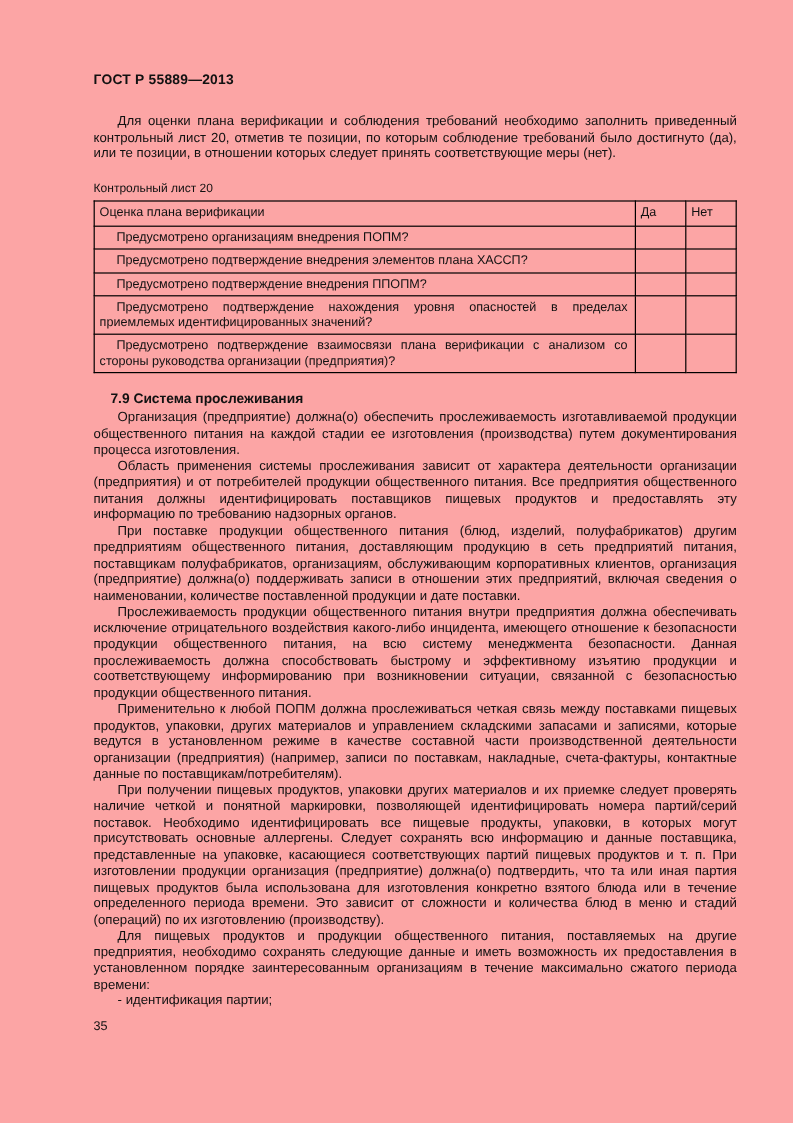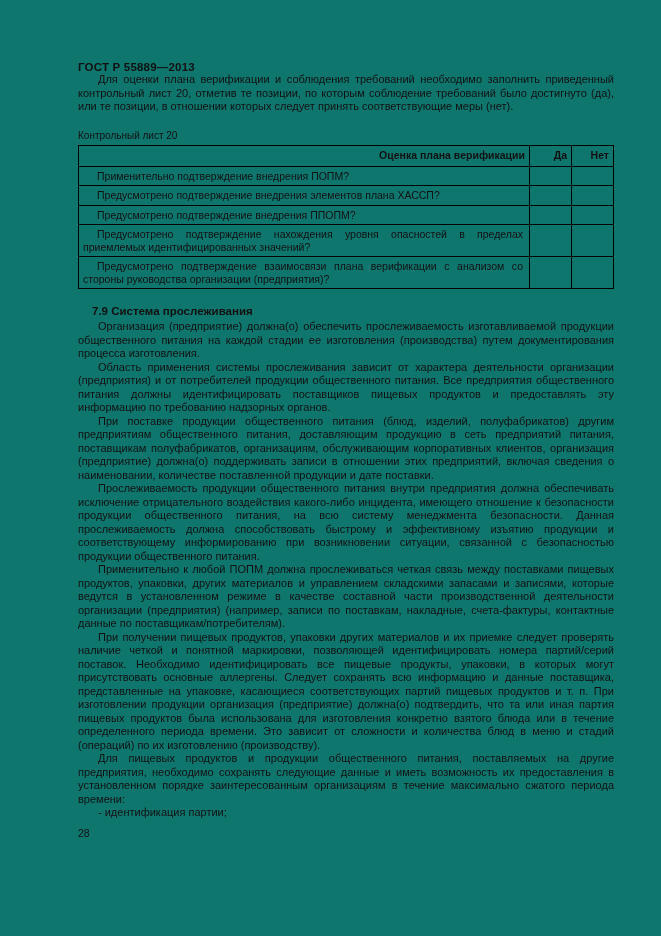--- a/index.html
+++ b/index.html
@@ -4,21 +4,21 @@
 <style>
   html, body {
     margin: 0;
     padding: 0;
     background: #ffffff;
   }
   .page {
     position: relative;
     width: 661px;
     height: 936px;
-    background: #0f766e;
+    background: #fca5a5;
     font-family: "Liberation Sans", sans-serif;
     color: #111111;
     overflow: hidden;
   }
   .content {
     position: absolute;
     left: 78px;
     top: 54px;
     width: 536px;
   }
@@ -29,42 +29,43 @@
     margin: 7px 0 0 0;
   }
   .body-par {
     font-size: 11px;
     line-height: 13.5px;
     text-align: justify;
     text-indent: 20px;
     margin: 0;
   }
   .intro {
+    margin-top: 22px;
   }
   .table-caption {
     font-size: 10px;
     margin: 16px 0 4px 0;
   }
   table.checklist {
     width: 100%;
     border-collapse: collapse;
     table-layout: fixed;
     font-size: 10.5px;
     line-height: 12.5px;
     color: #111111;
   }
   table.checklist th,
   table.checklist td {
     border: 1px solid #000000;
     vertical-align: middle;
     padding: 2px 4px;
   }
   table.checklist th {
-    font-weight: bold;
-    text-align: right;
+    font-weight: normal;
+    text-align: left;
     height: 16px;
   }
   table.checklist td.q {
     text-align: justify;
     text-indent: 14px;
     padding: 3px 6px 3px 4px;
     height: 12px;
   }
   table.checklist col.qcol { width: auto; }
   table.checklist col.yncol { width: 42px; }
@@ -99,21 +100,21 @@
       </colgroup>
       <thead>
         <tr>
           <th>Оценка плана верификации</th>
           <th>Да</th>
           <th>Нет</th>
         </tr>
       </thead>
       <tbody>
         <tr>
-          <td class="q">Применительно подтверждение внедрения ПОПМ?</td>
+          <td class="q">Предусмотрено организациям внедрения ПОПМ?</td>
           <td></td>
           <td></td>
         </tr>
         <tr>
           <td class="q">Предусмотрено подтверждение внедрения элементов плана ХАССП?</td>
           <td></td>
           <td></td>
         </tr>
         <tr>
           <td class="q">Предусмотрено подтверждение внедрения ППОПМ?</td>
@@ -137,16 +138,16 @@
 
     <p class="body-par">Организация (предприятие) должна(о) обеспечить прослеживаемость изготавливаемой продукции общественного питания на каждой стадии ее изготовления (производства) путем документирования процесса изготовления.</p>
     <p class="body-par">Область применения системы прослеживания зависит от характера деятельности организации (предприятия) и от потребителей продукции общественного питания. Все предприятия общественного питания должны идентифицировать поставщиков пищевых продуктов и предоставлять эту информацию по требованию надзорных органов.</p>
     <p class="body-par">При поставке продукции общественного питания (блюд, изделий, полуфабрикатов) другим предприятиям общественного питания, доставляющим продукцию в сеть предприятий питания, поставщикам полуфабрикатов, организациям, обслуживающим корпоративных клиентов, организация (предприятие) должна(о) поддерживать записи в отношении этих предприятий, включая сведения о наименовании, количестве поставленной продукции и дате поставки.</p>
     <p class="body-par">Прослеживаемость продукции общественного питания внутри предприятия должна обеспечивать исключение отрицательного воздействия какого-либо инцидента, имеющего отношение к безопасности продукции общественного питания, на всю систему менеджмента безопасности. Данная прослеживаемость должна способствовать быстрому и эффективному изъятию продукции и соответствующему информированию при возникновении ситуации, связанной с безопасностью продукции общественного питания.</p>
     <p class="body-par">Применительно к любой ПОПМ должна прослеживаться четкая связь между поставками пищевых продуктов, упаковки, других материалов и управлением складскими запасами и записями, которые ведутся в установленном режиме в качестве составной части производственной деятельности организации (предприятия) (например, записи по поставкам, накладные, счета-фактуры, контактные данные по поставщикам/потребителям).</p>
     <p class="body-par">При получении пищевых продуктов, упаковки других материалов и их приемке следует проверять наличие четкой и понятной маркировки, позволяющей идентифицировать номера партий/серий поставок. Необходимо идентифицировать все пищевые продукты, упаковки, в которых могут присутствовать основные аллергены. Следует сохранять всю информацию и данные поставщика, представленные на упаковке, касающиеся соответствующих партий пищевых продуктов и т. п. При изготовлении продукции организация (предприятие) должна(о) подтвердить, что та или иная партия пищевых продуктов была использована для изготовления конкретно взятого блюда или в течение определенного периода времени. Это зависит от сложности и количества блюд в меню и стадий (операций) по их изготовлению (производству).</p>
     <p class="body-par">Для пищевых продуктов и продукции общественного питания, поставляемых на другие предприятия, необходимо сохранять следующие данные и иметь возможность их предоставления в установленном порядке заинтересованным организациям в течение максимально сжатого периода времени:</p>
     <p class="body-par">- идентификация партии;</p>
 
-    <div class="page-number">28</div>
+    <div class="page-number">35</div>
 
   </div>
 </div>
 
 </body></html>

